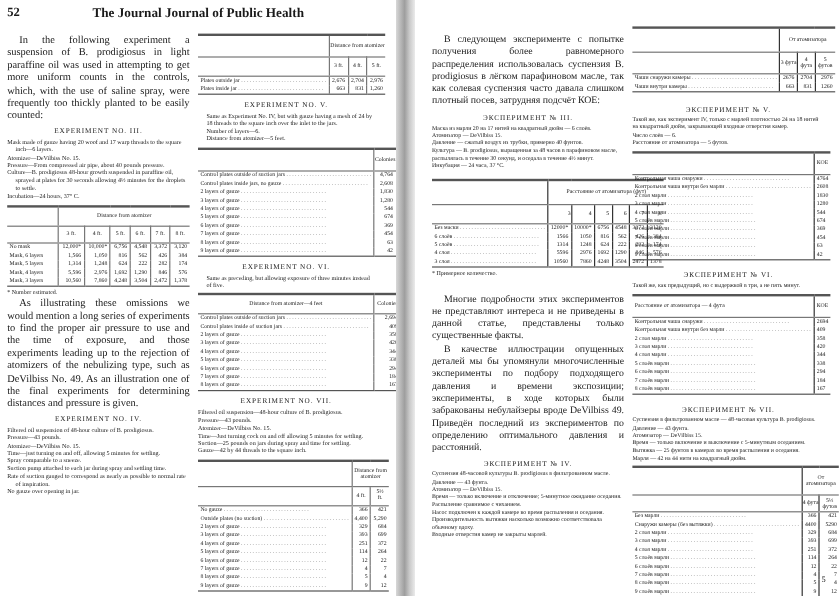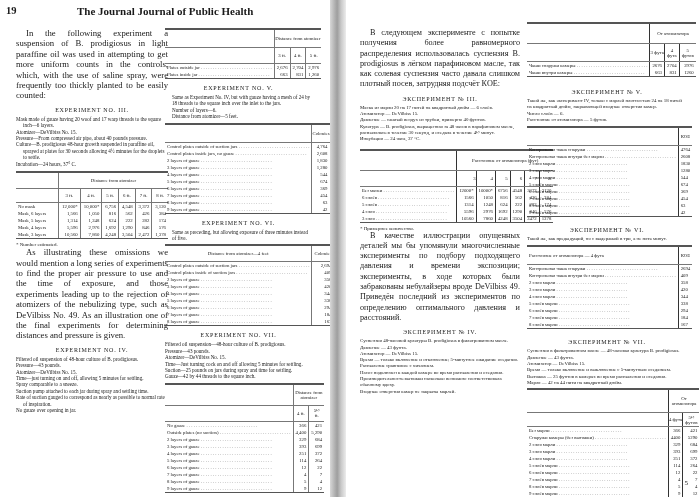--- a/index.html
+++ b/index.html
@@ -39,25 +39,25 @@
   .ru .small { font-size: 4.9px; line-height: 6.3px; }
   .ru table.t td.num { border-left: 1.3px solid #333; }
   .ru table.t th.bl { border-left: 1.3px solid #333; }
   .pagenum-r { position: absolute; right: 12px; bottom: 10px; font-size: 7px; font-family: "Liberation Serif", serif; }
 </style>
 </head>
 <body>
 
 <div id="left-page" class="page">
   <div class="hdr">
-    <span class="pn">19</span>
+    <span class="pn">52</span>
     <span class="jt">The Journal Journal of Public Health</span>
   </div>
 
-  <div class="col" style="left:16px; top:28px; width:152px;">
+  <div class="col" style="left:6px; top:28px; width:152px;">
     <p class="para indent">In the following experiment a suspension of B. prodigiosus in light paraffine oil was used in attempting to get more uniform counts in the controls, which, with the use of saline spray, were frequently too thickly planted to be easily counted:</p>
 
     <div class="exp-title">EXPERIMENT NO. III.</div>
     <div class="small">
       <span class="hang">Mask made of gauze having 20 woof and 17 warp threads to the square inch—6 layers.</span>
       <span class="hang">Atomizer—DeVilbiss No. 15.</span>
       <span class="hang">Pressure—From compressed air pipe, about 40 pounds pressure.</span>
       <span class="hang">Culture—B. prodigiosus 48-hour growth suspended in paraffine oil, sprayed at plates for 30 seconds allowing 4½ minutes for the droplets to settle.</span>
       <span class="hang">Incubation—24 hours, 37° C.</span>
     </div>
@@ -420,20 +420,21 @@
             <td class="num bot">7860</td>
             <td class="num bot">4248</td>
             <td class="num bot">3504</td>
             <td class="num bot">2472</td>
             <td class="num bot">1378</td>
           </tr>
     </tbody>
       </table>
     <div class="footnote">* Примерное количество.</div>
 
+    <p class="para indent" style="margin-top:14px;">Многие подробности этих экспериментов не представляют интереса и не приведены в данной статье, представлены только существенные факты.</p>
     <p class="para indent">В качестве иллюстрации опущенных деталей мы бы упомянули многочисленные эксперименты по подбору подходящего давления и времени экспозиции; эксперименты, в ходе которых были забракованы небулайзеры вроде DeVilbiss 49. Приведён последний из экспериментов по определению оптимального давления и расстояний.</p>
 
     <div class="exp-title">ЭКСПЕРИМЕНТ № IV.</div>
     <div class="small">
       <span style="display:block">Суспензия 48-часовой культуры B. prodigiosus в фильтрованном масле.</span>
       <span style="display:block">Давление — 43 фунта.</span>
       <span style="display:block">Атомизатор — DeVilbiss 15.</span>
       <span style="display:block">Время — только включение и отключение; 5-минутное ожидание оседания.</span>
       <span style="display:block">Распыление сравнимое с чиханием.</span>
       <span style="display:block">Насос подключен к каждой камере во время распыления и оседания.</span>

